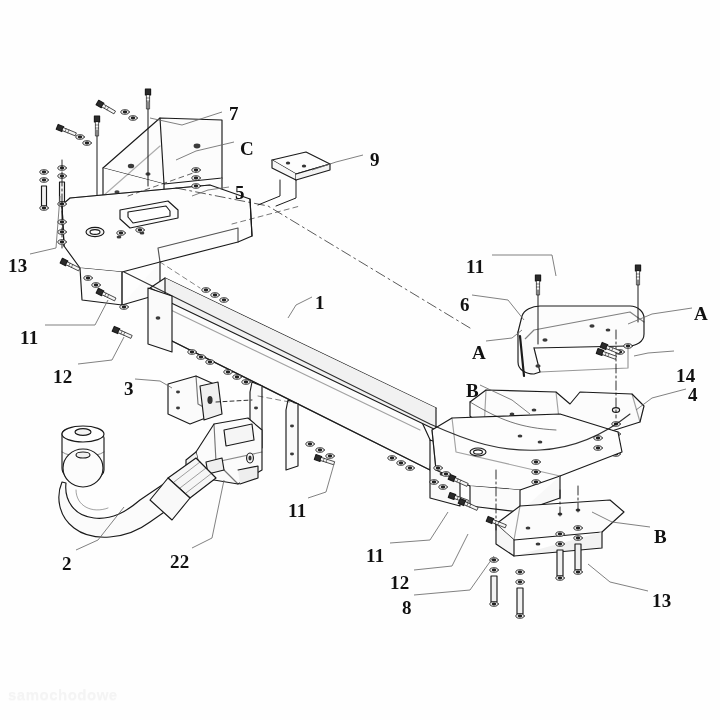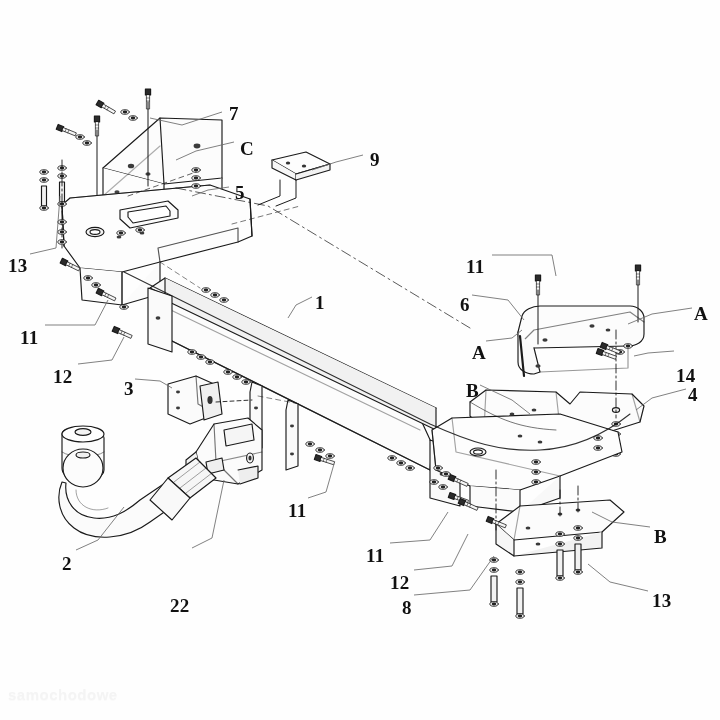--- a/index.html
+++ b/index.html
@@ -555,21 +555,21 @@
       <div class="lbl" style="left: 229px; top: 104px;">7</div>
       <div class="lbl" style="left: 240px; top: 139px;">C</div>
       <div class="lbl" style="left: 370px; top: 150px;">9</div>
       <div class="lbl" style="left: 235px; top: 183px;">5</div>
       <div class="lbl" style="left: 8px; top: 256px;">13</div>
       <div class="lbl" style="left: 20px; top: 328px;">11</div>
       <div class="lbl" style="left: 53px; top: 367px;">12</div>
       <div class="lbl" style="left: 315px; top: 293px;">1</div>
       <div class="lbl" style="left: 124px; top: 379px;">3</div>
       <div class="lbl" style="left: 62px; top: 554px;">2</div>
-      <div class="lbl" style="left: 170px; top: 552px; margin-top: 44px;">22</div>
+      <div class="lbl" style="left: 170px; top: 552px;">22</div>
       <div class="lbl" style="left: 288px; top: 501px;">11</div>
       <div class="lbl" style="left: 366px; top: 546px;">11</div>
       <div class="lbl" style="left: 390px; top: 573px;">12</div>
       <div class="lbl" style="left: 402px; top: 598px;">8</div>
       <div class="lbl" style="left: 466px; top: 257px;">11</div>
       <div class="lbl" style="left: 460px; top: 295px;">6</div>
       <div class="lbl" style="left: 472px; top: 343px;">A</div>
       <div class="lbl" style="left: 694px; top: 304px;">A</div>
       <div class="lbl" style="left: 676px; top: 366px;">14</div>
       <div class="lbl" style="left: 466px; top: 381px;">B</div>

